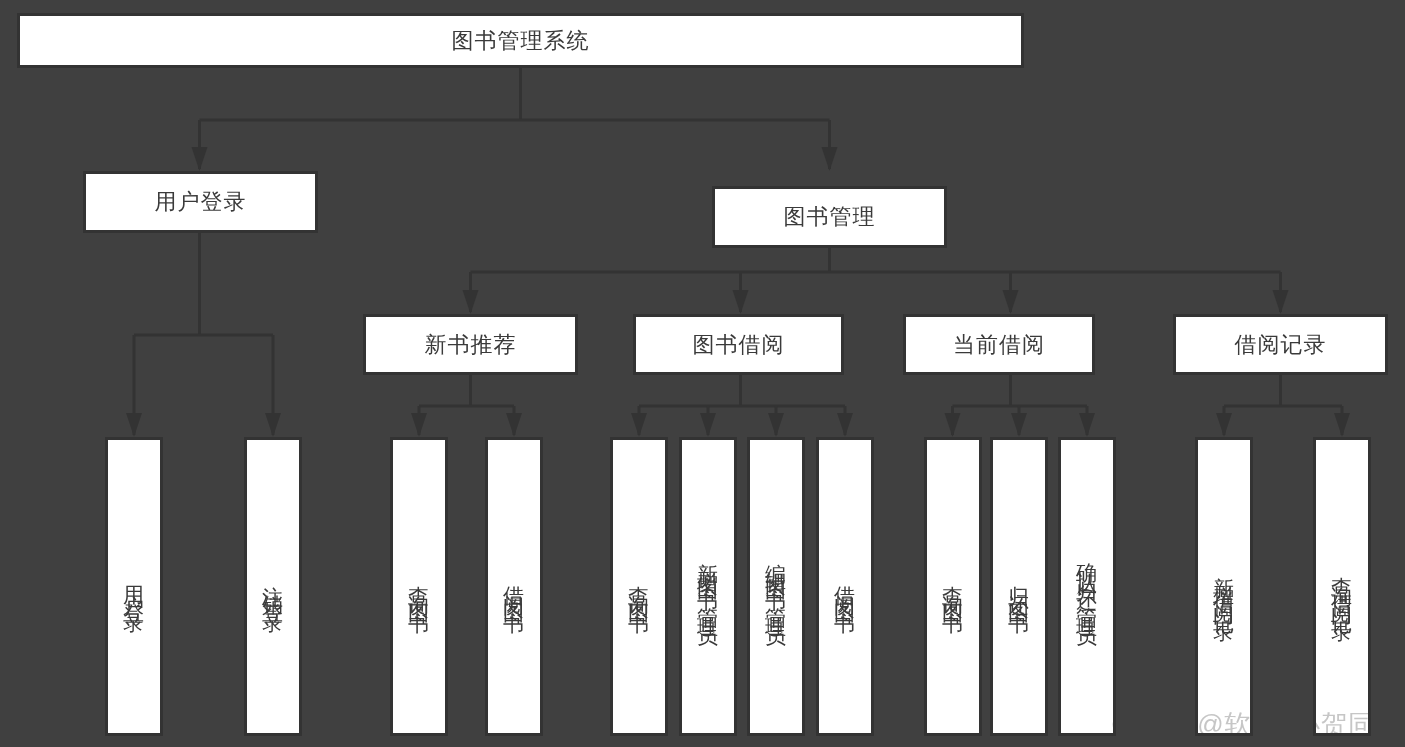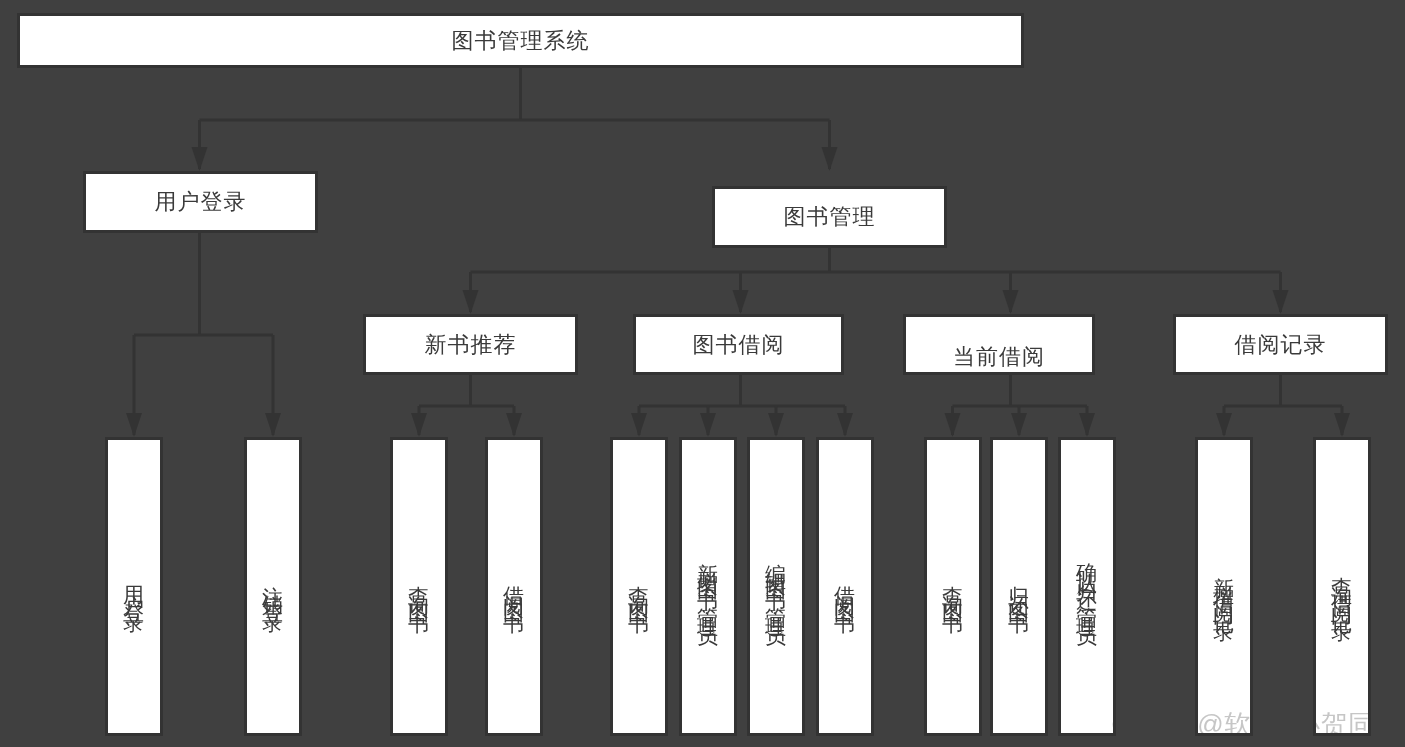--- a/index.html
+++ b/index.html
@@ -140,21 +140,21 @@
   <div class="node h" style="left:712px; top:171px; width:235px; height:62px;margin-top:15px;">
     <span>图书管理</span>
   </div>
 
   <div class="node h" style="left:363px; top:314px; width:215px; height:61px;font-family:Liberation Serif, serif;">
     <span>新书推荐</span>
   </div>
   <div class="node h" style="left:633px; top:314px; width:211px; height:61px;">
     <span>图书借阅</span>
   </div>
-  <div class="node h" style="left:903px; top:314px; width:192px; height:61px;align-items:flex-end;">
+  <div class="node h" style="left:903px; top:314px; width:192px; height:61px;">
     <span>当前借阅</span>
   </div>
   <div class="node h" style="left:1173px; top:314px; width:215px; height:61px;">
     <span>借阅记录</span>
   </div>
 
   <div class="node v" style="left:105px; top:437px; width:58px; height:299px;">
     <span>用户登录</span>
   </div>
   <div class="node v" style="left:244px; top:437px; width:58px; height:299px;">

